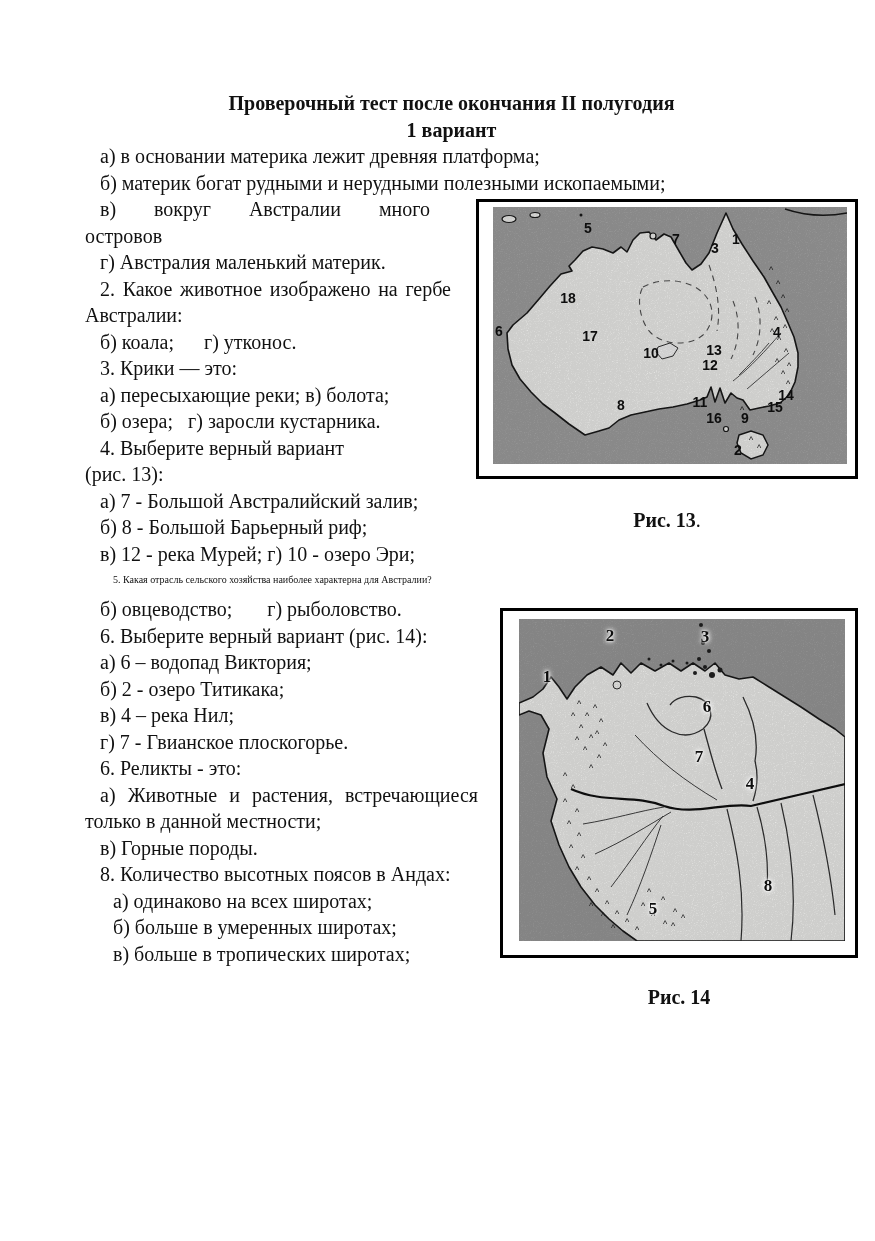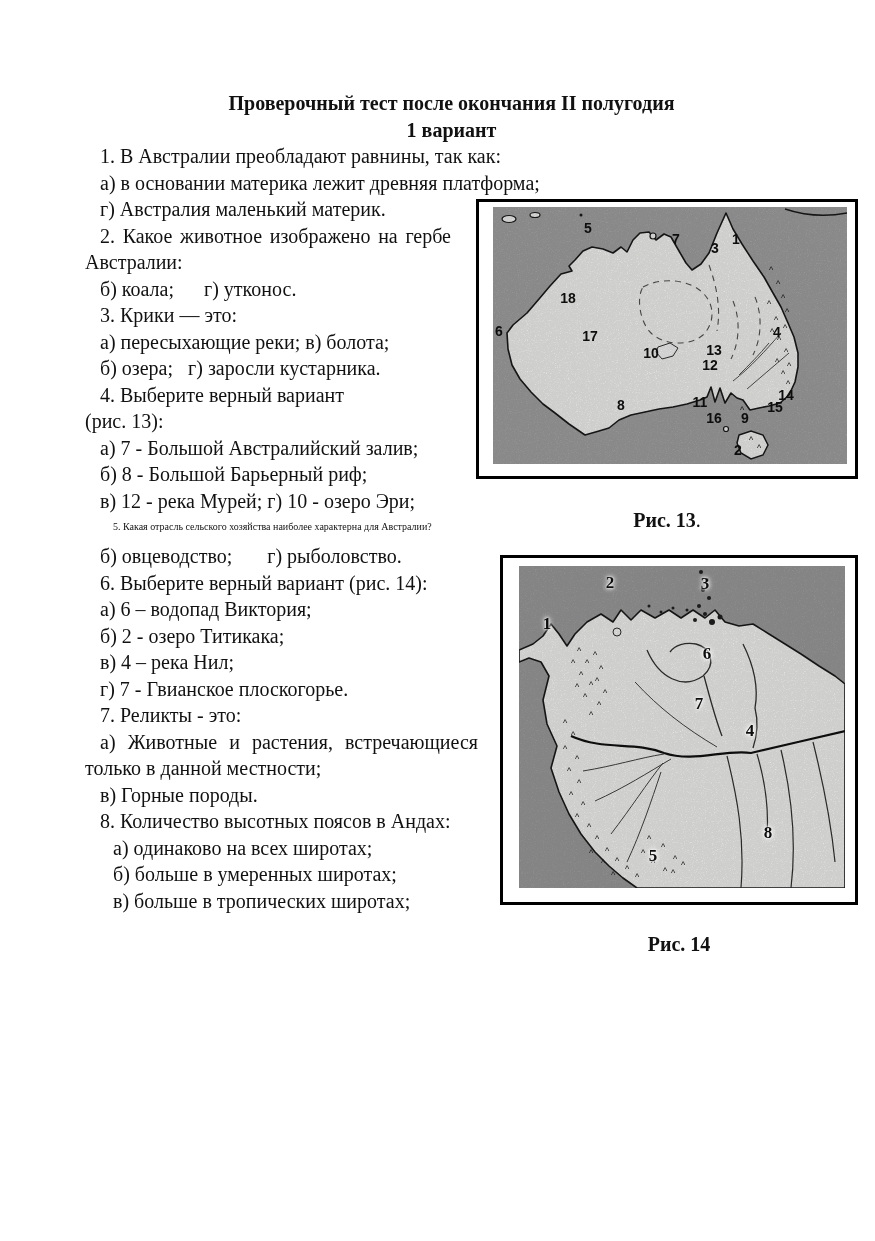--- a/index.html
+++ b/index.html
@@ -41,22 +41,22 @@
 </head>
 <body>
 
 <div class="page">
 
   <div class="header">
     <div>Проверочный тест после окончания II полугодия</div>
     <div>1 вариант</div>
   </div>
 
-  <p class="ln">1. В Австралии преобладают равнины, так как:</p>
   <p class="ln">а) в основании материка лежит древняя платформа;</p>
+  <p class="ln">б) материк богат рудными и нерудными полезными ископаемыми;</p>
 
   <div class="fig fig13">
     <div class="mapbox">
       <div class="mapwrap">
         <svg width="354" height="257" viewBox="0 0 354 257">
           <defs>
             <filter id="g13" x="0" y="0" width="100%" height="100%">
               <feTurbulence type="fractalNoise" baseFrequency="0.9" numOctaves="2" result="n"></feTurbulence>
               <feColorMatrix in="n" type="matrix" values="0 0 0 0 0  0 0 0 0 0  0 0 0 0 0  0.7 0.7 0.7 0 0"></feColorMatrix>
             </filter>
@@ -128,20 +128,21 @@
             <span class="map-num" style="left: 252px; top: 211px;">9</span>
             <span class="map-num" style="left: 293px; top: 188px;">14</span>
             <span class="map-num" style="left: 282px; top: 200px;">15</span>
             <span class="map-num" style="left: 245px; top: 243px;">2</span>
           </div>
       </div>
     </div>
     <div class="caption"><span>Рис. 13</span><span class="tail">.</span></div>
   </div>
 
+  <p class="ln narrow">в) вокруг Австралии много островов</p>
   <p class="ln">г) Австралия маленький материк.</p>
   <p class="ln just">2. Какое животное изображено на гербе Австралии:</p>
   <p class="ln">б) коала;&nbsp;&nbsp;&nbsp;&nbsp;&nbsp; г) утконос.</p>
   <p class="ln">3. Крики — это:</p>
   <p class="ln">а) пересыхающие реки; в) болота;</p>
   <p class="ln">б) озера;&nbsp;&nbsp; г) заросли кустарника.</p>
   <p class="ln">4. Выберите верный вариант</p>
   <p class="ln" style="text-indent:0">(рис. 13):</p>
   <p class="ln">а) 7 - Большой Австралийский залив;</p>
   <p class="ln">б) 8 - Большой Барьерный риф;</p>
@@ -258,21 +259,21 @@
     </div>
     <div class="caption"><span>Рис. 14</span><span class="tail"></span></div>
   </div>
 
   <p class="ln">б) овцеводство;&nbsp;&nbsp;&nbsp;&nbsp;&nbsp;&nbsp; г) рыболовство.</p>
   <p class="ln">6. Выберите верный вариант (рис. 14):</p>
   <p class="ln">а) 6 – водопад Виктория;</p>
   <p class="ln">б) 2 - озеро Титикака;</p>
   <p class="ln">в) 4 – река Нил;</p>
   <p class="ln">г) 7 - Гвианское плоскогорье.</p>
-  <p class="ln">7. Реликты - это:</p>
+  <p class="ln">6. Реликты - это:</p>
   <p class="ln just">а) Животные и растения, встречающиеся только в данной местности;</p>
   <p class="ln">в) Горные породы.</p>
   <p class="ln">8. Количество высотных поясов в Андах:</p>
   <p class="ln opt8">а) одинаково на всех широтах;</p>
   <p class="ln opt8">б) больше в умеренных широтах;</p>
   <p class="ln opt8">в) больше в тропических широтах;</p>
 
 </div>
 
 </body></html>

